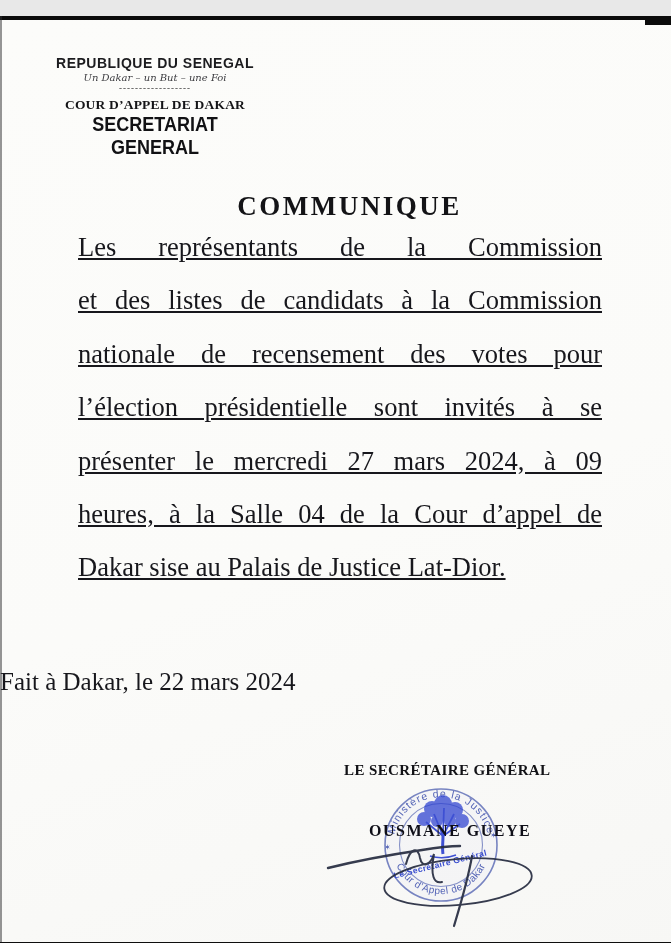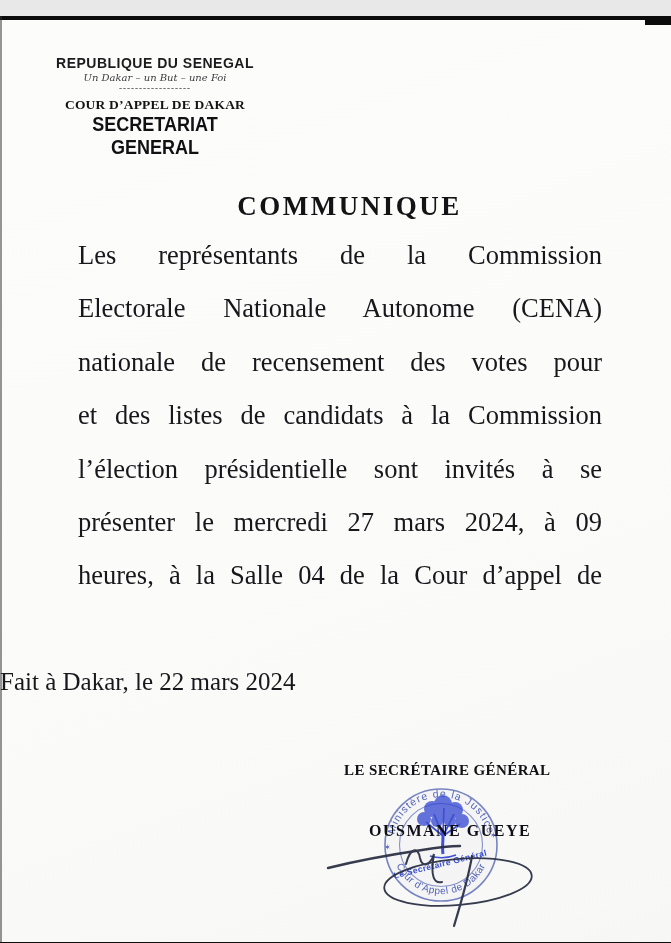--- a/index.html
+++ b/index.html
@@ -26,21 +26,21 @@
   .institution{font-family:"Liberation Serif",serif;font-weight:bold;font-size:13.5px;letter-spacing:.2px;color:#141417;margin-top:5px;}
   .department{font-family:"Liberation Sans",sans-serif;font-weight:bold;font-size:18px;color:#111114;margin-top:1px;transform:scaleY(1.08);transform-origin:top center;}
 
   
   .doc-title{
     position:absolute;left:14px;top:175px;width:671px;text-align:center;
     font-weight:bold;font-size:27px;letter-spacing:2.5px;color:#131316;
   }
 
   
-  .doc-body{position:absolute;left:78px;top:213px;width:524px;}
+  .doc-body{position:absolute;left:78px;top:205px;width:524px;text-decoration:underline;}
   .doc-line{
     height:53.4px;line-height:53.4px;overflow:hidden;
     font-size:26.5px;color:#17171c;
     text-align:justify;text-align-last:justify;text-justify:inter-word;
     white-space:normal;
   }
   .doc-line.last{text-align-last:left;}
 
   .dateline{
     position:absolute;left:0;top:652px;width:664px;text-align:left;
@@ -79,26 +79,26 @@
     <div class="motto">Un Dakar – un But – une Foi</div>
     <div class="lh-divider">------------------</div>
     <div class="institution">COUR D’APPEL DE DAKAR</div>
     <div class="department">SECRETARIAT GENERAL</div>
   </div>
 
   <div class="doc-title">COMMUNIQUE</div>
 
   <div class="doc-body">
     <div class="doc-line">Les représentants de la Commission</div>
-    <div class="doc-line">Electorale Nationale Autonome (CENA)</div>
+    <div class="doc-line">et des listes de candidats à la Commission</div>
     <div class="doc-line">nationale de recensement des votes pour</div>
-    <div class="doc-line">et des listes de candidats à la Commission</div>
     <div class="doc-line">l’élection présidentielle sont invités à se</div>
     <div class="doc-line">présenter le mercredi 27 mars 2024, à 09</div>
     <div class="doc-line">heures, à la Salle 04 de la Cour d’appel de</div>
+    <div class="doc-line last">Dakar sise au Palais de Justice Lat-Dior.</div>
   </div>
 
   <div class="dateline">Fait à Dakar, le 22 mars 2024</div>
 
   <div class="signer-role">LE SECRÉTAIRE GÉNÉRAL</div>
   <div class="signer-name">OUSMANE GUEYE</div>
 
   <svg class="stamp-svg" width="200" height="150" viewBox="0 0 200 150">
     <defs>
       <path id="arcTop" d="M 34.6 79.4 A 48 48 0 1 1 127.4 79.4" fill="none"></path>

